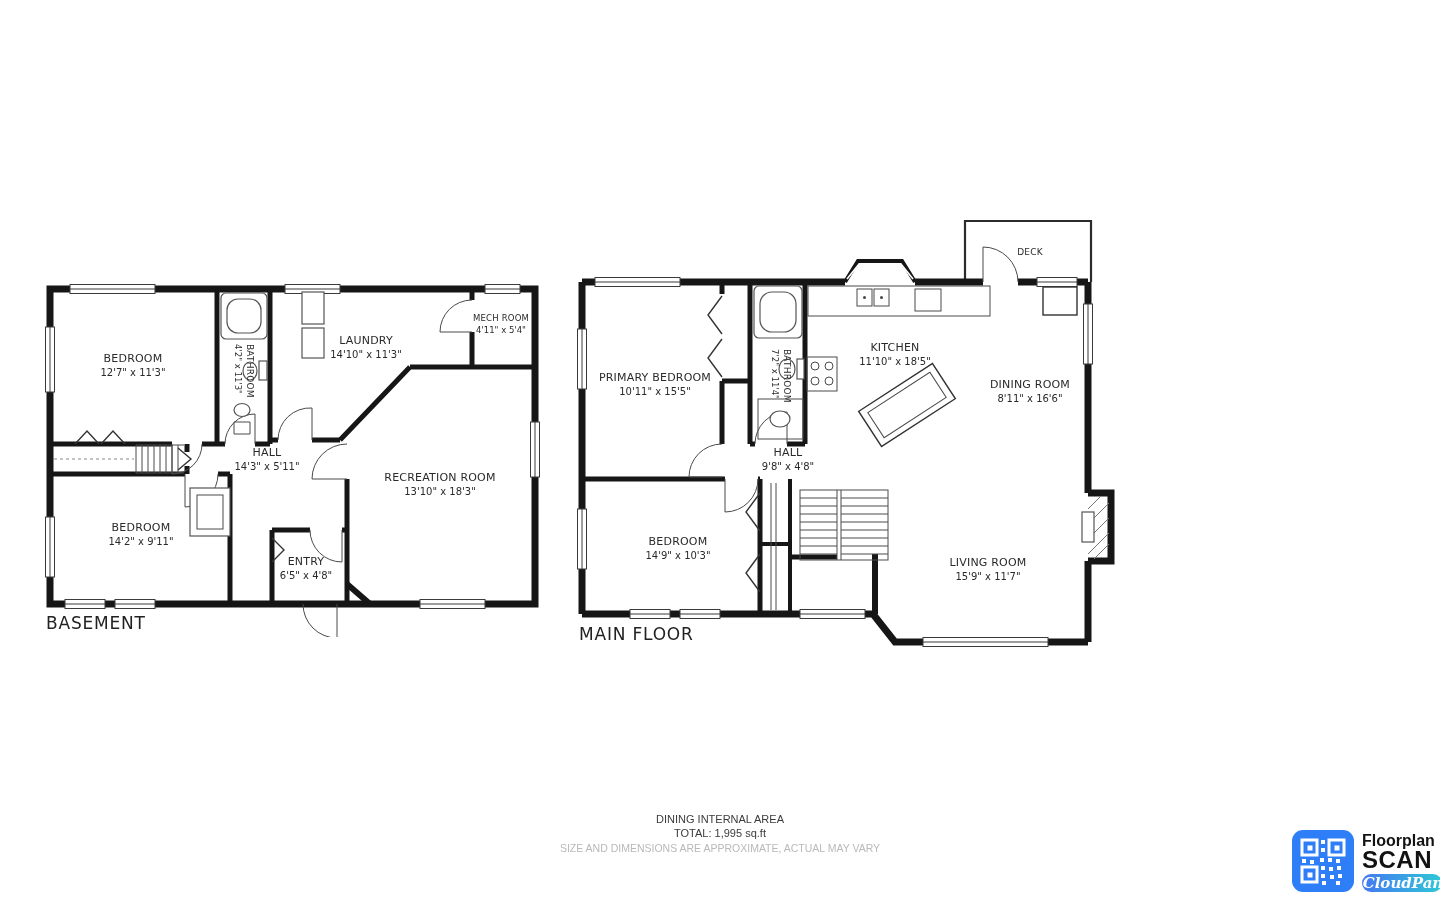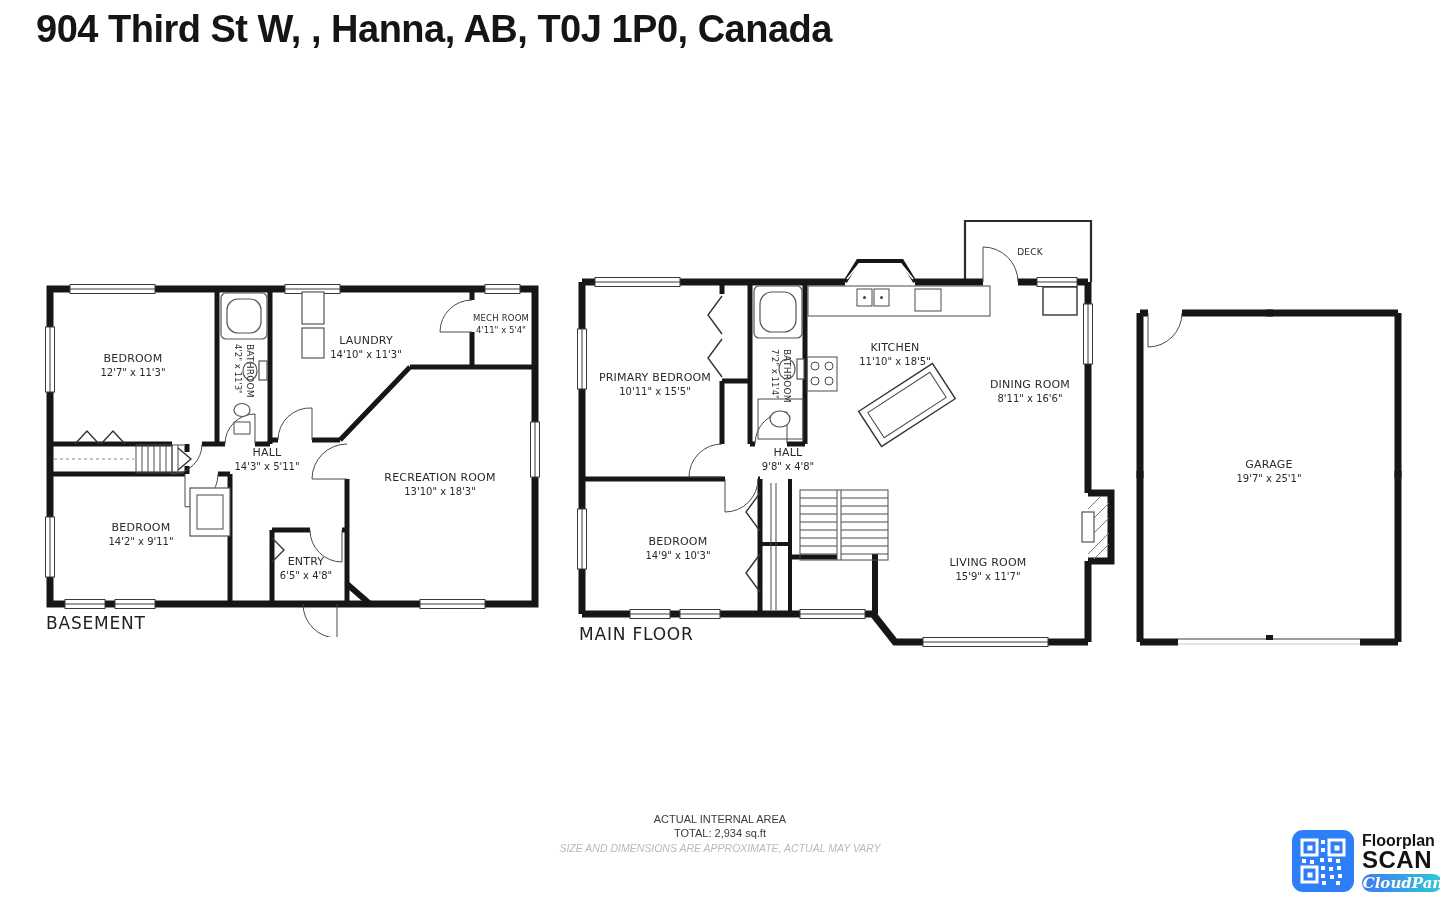--- a/index.html
+++ b/index.html
@@ -29,40 +29,39 @@
   .rn{font-family:"DejaVu Sans",sans-serif;font-size:11px;fill:#2a2a2a;text-anchor:middle;letter-spacing:.2px;}
   .rd{font-family:"DejaVu Sans",sans-serif;font-size:10px;fill:#2a2a2a;text-anchor:middle;}
   .s9{font-size:9px;}
   .s85{font-size:8.5px;}
   .start{text-anchor:start;}
   .floorlbl{font-family:"DejaVu Sans",sans-serif;font-size:17px;fill:#222;letter-spacing:.8px;}
 
   
   .footer{position:absolute;left:0;top:812px;width:1440px;text-align:center;color:#3b3b3b;
           font-size:11px;line-height:14px;}
-  .footer .disc{color:#b9b9b9;font-size:10.5px;margin-top:1px;font-style:italic;}
+  .footer .disc{color:#b9b9b9;font-size:10.5px;margin-top:1px;}
 
   
   .logo{position:absolute;left:1292px;top:830px;display:flex;align-items:flex-start;}
   .qr{width:62px;height:62px;background:#2e7ef7;border-radius:11px;flex:0 0 auto;}
   .logo-text{margin-left:8px;padding-top:2px;}
   .brand-top{font-size:16px;font-weight:700;color:#121212;line-height:17px;}
   .brand-bottom{font-size:24px;font-weight:800;color:#121212;line-height:22px;letter-spacing:.5px;}
   .badge{margin-top:3px;width:80px;height:18px;border-radius:9px;
          background:linear-gradient(90deg,#4478f2,#2fc8d6);
          display:flex;align-items:center;justify-content:center;gap:3px;}
   .badge span{color:#fff;font-size:15px;font-weight:700;font-style:italic;
               font-family:"DejaVu Serif",serif;margin-left:9px;}
 </style>
 </head>
 <body>
 
 <div class="page">
 
-  <div class="title">904 Third St W, , Hanna, AB, T0J 1P0, Canada</div>
 
   <div class="plan" style="left:40px;top:282px;width:500px;height:355px;">
     <svg width="500" height="355" viewBox="0 0 500 355">
       <g>
         <rect x="10" y="7" width="485" height="315" class="w7"></rect>
       </g>
       <g>
         <path class="w5" d="M177,7 V162"></path>
         <path class="w5" d="M230,7 V162"></path>
         <path class="w5" d="M10,162 H132 M162,162 H185 M215,162 H230"></path>
@@ -267,46 +266,24 @@
         <text class="rd" x="213" y="261">9'8" x 4'8"</text>
         <text class="rn" x="103" y="336">BEDROOM</text>
         <text class="rd" x="103" y="350">14'9" x 10'3"</text>
         <text class="rn" x="413" y="357">LIVING ROOM</text>
         <text class="rd" x="413" y="371">15'9" x 11'7"</text>
         <text class="floorlbl" x="4" y="431">MAIN FLOOR</text>
       </g>
     </svg>
   </div>
 
-  <div class="plan" style="left:1130px;top:305px;width:280px;height:345px;">
-    <svg width="280" height="345" viewBox="0 0 280 345">
-      <g>
-        <path class="w7" d="M10,8 H18 M52,8 H268"></path>
-        <path class="w7" d="M268,8 V337 M268,337 H230 M48,337 H10 M10,337 V8"></path>
-        <path d="M48,334 H230" stroke="#3a3a3a" stroke-width="1.2" fill="none"></path>
-        <path d="M48,339 H230" stroke="#c9c9c9" stroke-width="1" fill="none"></path>
-        <rect x="136" y="4.5" width="7" height="7" fill="#161616"></rect>
-        <rect x="6.5" y="166" width="7" height="7" fill="#161616"></rect>
-        <rect x="264.5" y="166" width="7" height="7" fill="#161616"></rect>
-        <rect x="136" y="330" width="7" height="5" fill="#161616"></rect>
-      </g>
-      <g>
-        <path class="thin" d="M18,8 V42"></path>
-          <path class="thin" d="M52,8 A34,34 0 0 1 18,42"></path>
-      </g>
-      <g>
-        <text class="rn" x="139" y="163">GARAGE</text>
-        <text class="rd" x="139" y="177">19'7" x 25'1"</text>
-      </g>
-    </svg>
-  </div>
 
   <div class="footer">
-    <div>ACTUAL INTERNAL AREA</div>
-    <div>TOTAL: 2,934 sq.ft</div>
+    <div>DINING INTERNAL AREA</div>
+    <div>TOTAL: 1,995 sq.ft</div>
     <div class="disc">SIZE AND DIMENSIONS ARE APPROXIMATE, ACTUAL MAY VARY</div>
   </div>
 
   <div class="logo">
     <div class="qr">
       <svg width="62" height="62" viewBox="0 0 62 62">
         <g fill="none" stroke="#fff" stroke-width="3">
           <rect x="10" y="10" width="15" height="15"></rect>
           <rect x="37" y="10" width="15" height="15"></rect>
           <rect x="10" y="37" width="15" height="15"></rect>

